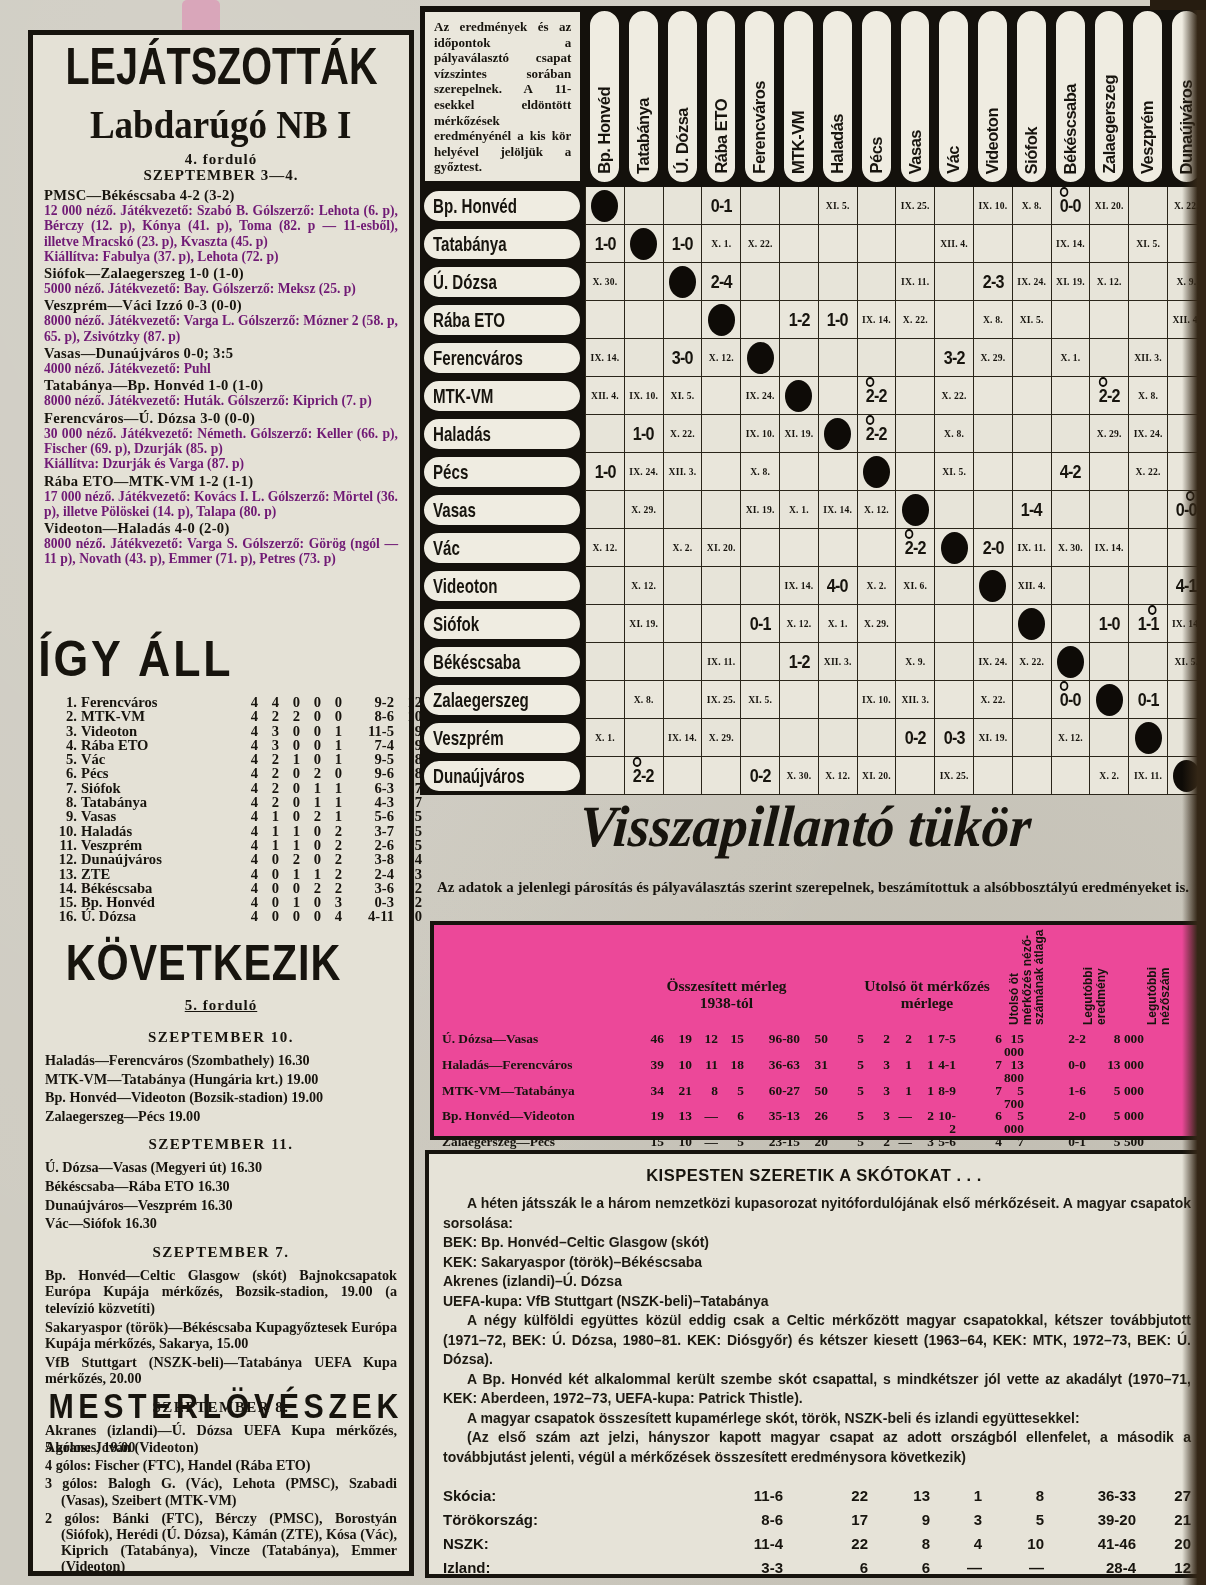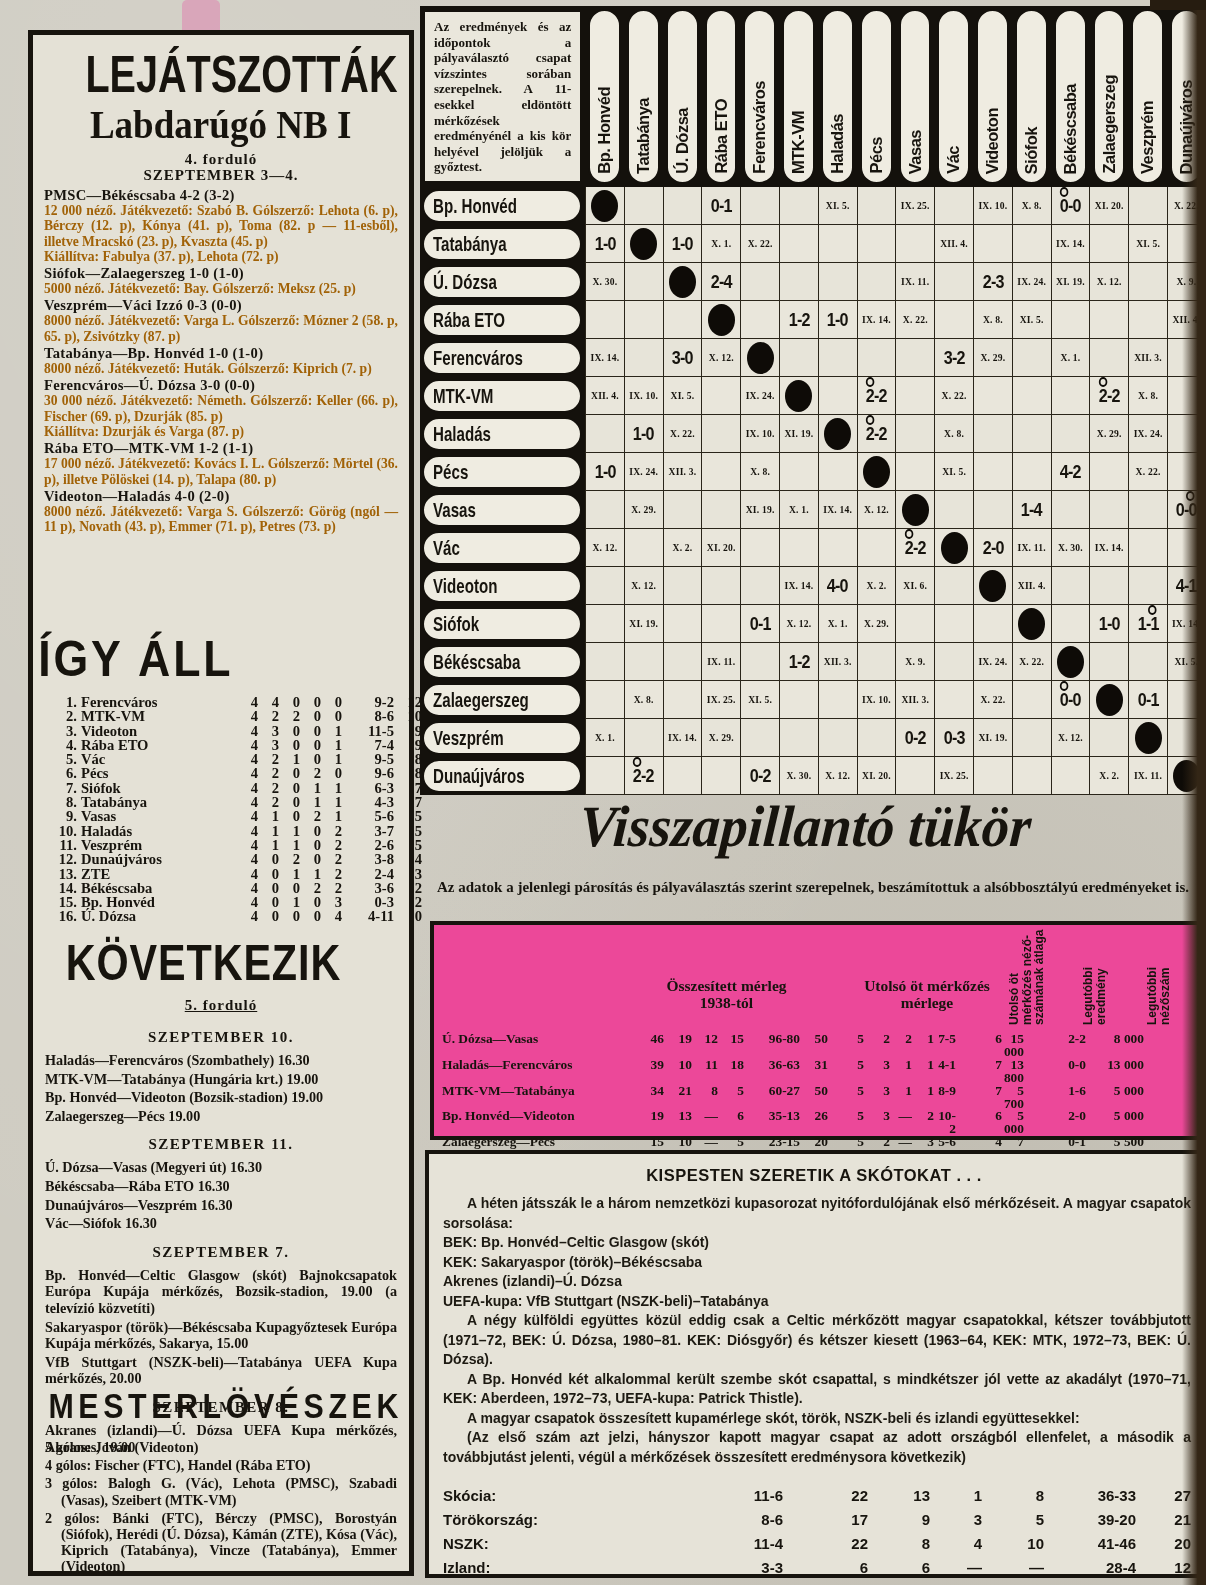--- a/index.html
+++ b/index.html
@@ -10,27 +10,27 @@
       radial-gradient(ellipse at 80% 80%, rgba(90,80,60,.12), transparent 55%),
       #cfccc2;
     font-family:"Liberation Serif", serif;color:#17140e;
   }
   .box{position:absolute;box-sizing:border-box;background:#e4e1d6;border:5px solid #17140e;}
   
   #lpanel{left:28px;top:30px;width:386px;height:1546px;}
   #lpanel > div{position:absolute;left:0;width:100%;box-sizing:border-box;}
   .center{text-align:center;}
   .bigsans{font-family:"Liberation Sans",sans-serif;font-weight:bold;white-space:nowrap;}
-  #t1{top:12px;margin-left:20px;} #t1 span{display:inline-block;font-size:46px;transform:scale(.86,1.12);}
+  #t1{top:4px;} #t1 span{display:inline-block;font-size:46px;transform:scale(.86,1.12);}
   #t2{top:66px;} #t2 span{display:inline-block;font-family:"Liberation Serif",serif;font-weight:bold;font-size:39px;transform:scale(.95,1.05);}
   #round{top:116px;font-weight:bold;font-size:15px;line-height:16px;letter-spacing:1px;}
   #matches{top:152px;padding:0 11px;}
   .match{margin-bottom:1px;}
   .mhead{font-weight:bold;font-size:14.6px;line-height:16px;letter-spacing:.3px;}
-  .mbody{font-size:13.6px;line-height:15.3px;text-align:justify;font-weight:bold;color:#a16207;}
+  .mbody{font-size:13.6px;line-height:15.3px;text-align:justify;font-weight:bold;color:#701a75;}
   #st-title{top:596px;padding-left:0;} #st-title span{display:inline-block;font-size:47px;letter-spacing:3px;transform:scale(.95,1.05);}
   #standings{top:660px;padding:0 14px 0 20px;}
   .srow{display:grid;grid-template-columns:28px 156px 21px 21px 21px 21px 21px 52px 28px;font-weight:bold;font-size:14.6px;line-height:14.3px;}
   .srow .num,.srow .pts{text-align:right;} .srow .goals{text-align:right;} .srow .pos{text-align:right;padding-right:4px;}
   #up-title{top:900px;padding-left:14px;} #up-title span{display:inline-block;font-size:47px;letter-spacing:1px;transform:scale(.88,1.05);}
   #fixtures{top:962px;padding:0 12px;}
   .fround{text-align:center;font-weight:bold;font-size:15px;letter-spacing:1px;margin-bottom:15px;text-decoration:underline;}
   .fhead{text-align:center;font-weight:bold;font-size:15px;letter-spacing:1.5px;margin:12px 0 6px 0;}
   .fitem{font-weight:bold;font-size:14.2px;line-height:16.6px;text-align:justify;margin-bottom:2px;}
   #sc-title{top:1352px;} #sc-title span{display:inline-block;font-size:33px;letter-spacing:5px;transform:scale(.92,1.08);}
@@ -110,20 +110,24 @@
       </div>
       <div class="match">
         <div class="mhead">Siófok—Zalaegerszeg 1-0 (1-0)</div>
         <div class="mbody">5000 néző. Játékvezető: Bay. Gólszerző: Meksz (25. p)</div>
       </div>
       <div class="match">
         <div class="mhead">Veszprém—Váci Izzó 0-3 (0-0)</div>
         <div class="mbody">8000 néző. Játékvezető: Varga L. Gólszerző: Mózner 2 (58. p, 65. p), Zsivótzky (87. p)</div>
       </div>
       <div class="match">
+        <div class="mhead">Vasas—Dunaújváros 0-0; 3:5</div>
+        <div class="mbody">4000 néző. Játékvezető: Puhl</div>
+      </div>
+      <div class="match">
         <div class="mhead">Tatabánya—Bp. Honvéd 1-0 (1-0)</div>
         <div class="mbody">8000 néző. Játékvezető: Huták. Gólszerző: Kiprich (7. p)</div>
       </div>
       <div class="match">
         <div class="mhead">Ferencváros—Ú. Dózsa 3-0 (0-0)</div>
         <div class="mbody">30 000 néző. Játékvezető: Németh. Gólszerző: Keller (66. p), Fischer (69. p), Dzurják (85. p)</div>
         <div class="mbody">Kiállítva: Dzurják és Varga (87. p)</div>
       </div>
       <div class="match">
         <div class="mhead">Rába ETO—MTK-VM 1-2 (1-1)</div>

